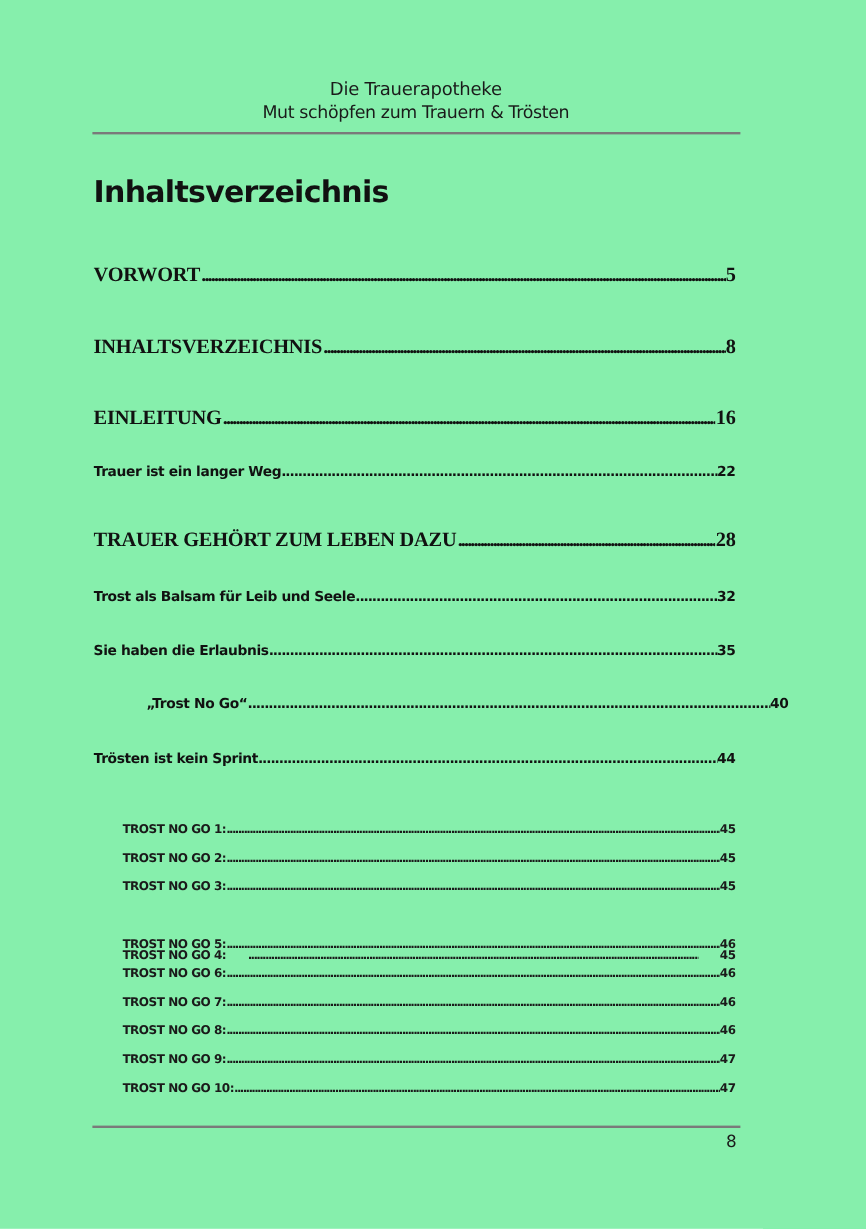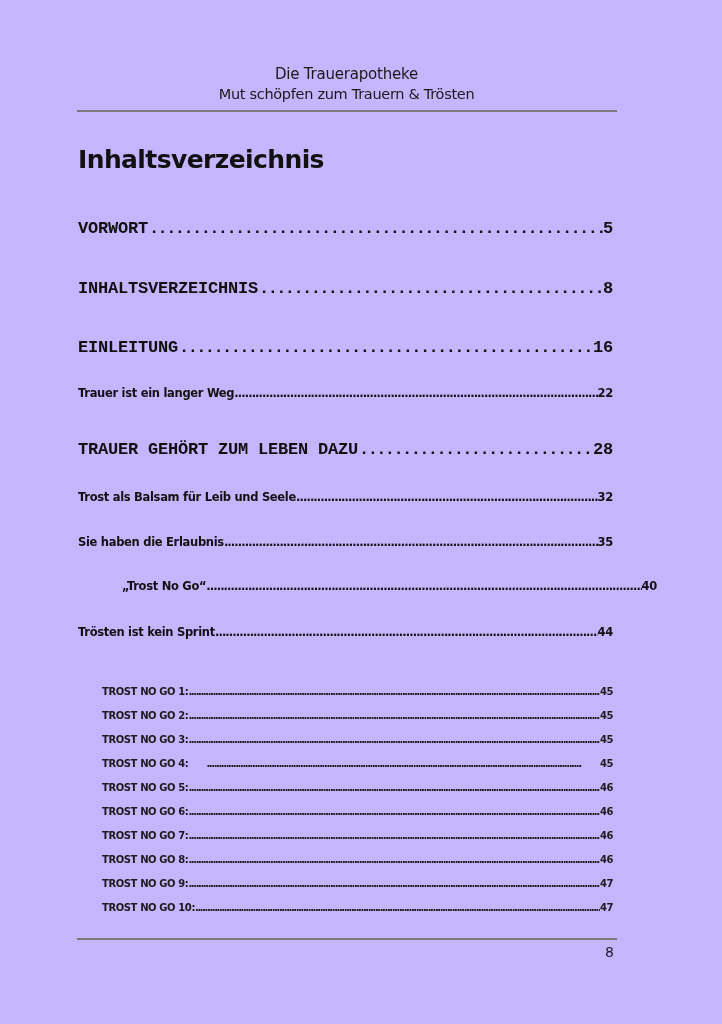--- a/index.html
+++ b/index.html
@@ -12,21 +12,21 @@
       height: 1024px;
       position: relative;
       overflow: hidden;
       color: #111111;
       font-family: "Liberation Sans", "DejaVu Sans", sans-serif;
     }
     .page {
       position: absolute;
       left: 0; top: 0;
       width: 722px; height: 1024px;
-      background: #c4b5fd;
+      background: #86efac;
     }
     .header {
       position: absolute;
       left: 77px;
       width: 539px;
       top: 64px;
       text-align: center;
       font-family: "DejaVu Sans", sans-serif;
       color: #1a1a1a;
     }
@@ -76,21 +76,21 @@
       white-space: nowrap;
       letter-spacing: 0px;
     }
     .entry .dots::before {
       content: ". . . . . . . . . . . . . . . . . . . . . . . . . . . . . . . . . . . . . . . . . . . . . . . . . . . . . . . . . . . . . . . . . . . . . . . . . . . . . . . . . . . . . . . . . . . . . . . . . . . . . . . . . . . . . . . . . . . . . . . . . . . . . . . . . . . . . . . . . . . . . . . . . . . . . . . . . . . . . . . . . . . . . . . . . . . . . . . . . . . . . . . . . . . . . . . . . . . . . . . . . . . . . . . . . . .";
     }
     .entry .page-num { flex: 0 0 auto; text-align: right; }
 
     
     .entry.lvl1 {
-      font-family: Liberation Mono, monospace;
+      font-family: Liberation Serif, serif;
       font-weight: bold;
       font-size: 17px;
       height: 24px;
       line-height: 24px;
       letter-spacing: -0.2px;
     }
     .entry.lvl1 .dots::before {
       content: "..................................................................................................................................................................................................................................................................";
       letter-spacing: -1.6px;
       font-weight: bold;
@@ -214,21 +214,21 @@
   <div class="entry lvl3" style="top:671px;">
     <span class="label">TROST NO GO 2:</span>
     <span class="dots"></span>
     <span class="page-num">45</span>
   </div>
   <div class="entry lvl3" style="top:695px;">
     <span class="label">TROST NO GO 3:</span>
     <span class="dots"></span>
     <span class="page-num">45</span>
   </div>
-  <div class="entry lvl3" style="top:719px;gap:18px;">
+  <div class="entry lvl3" style="top:752px;gap:18px;">
     <span class="label">TROST NO GO 4:</span>
     <span class="dots"></span>
     <span class="page-num">45</span>
   </div>
   <div class="entry lvl3" style="top:743px;justify-content:center;">
     <span class="label">TROST NO GO 5:</span>
     <span class="dots"></span>
     <span class="page-num">46</span>
   </div>
   <div class="entry lvl3" style="top:767px;">

